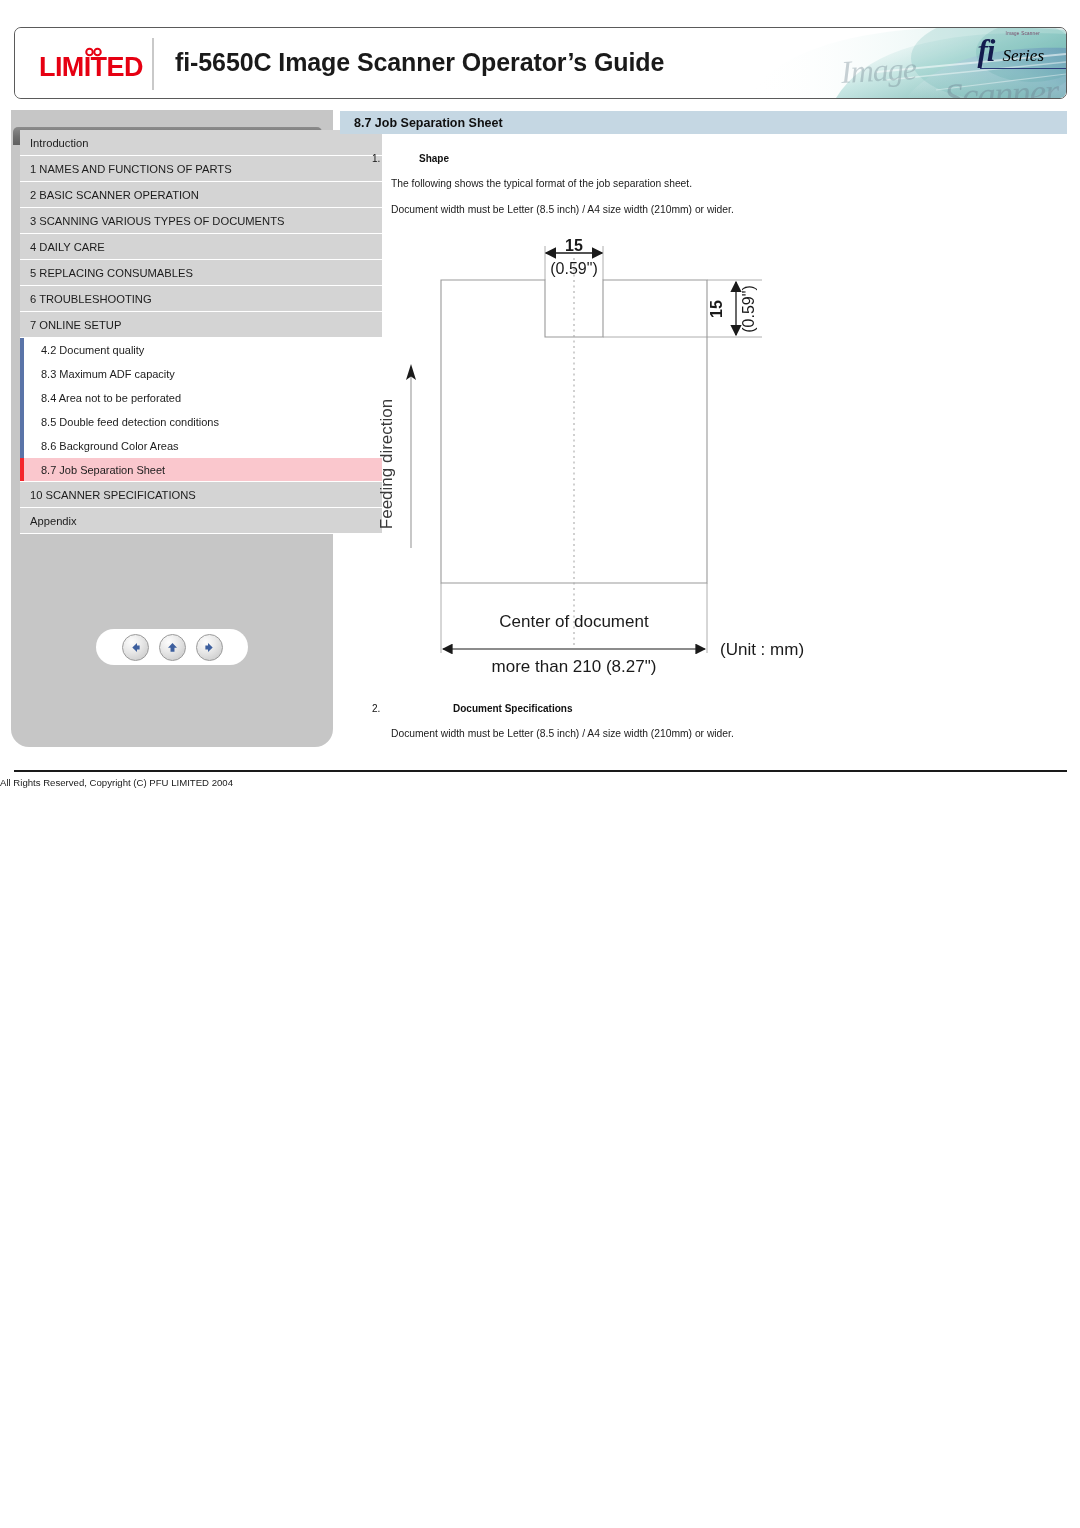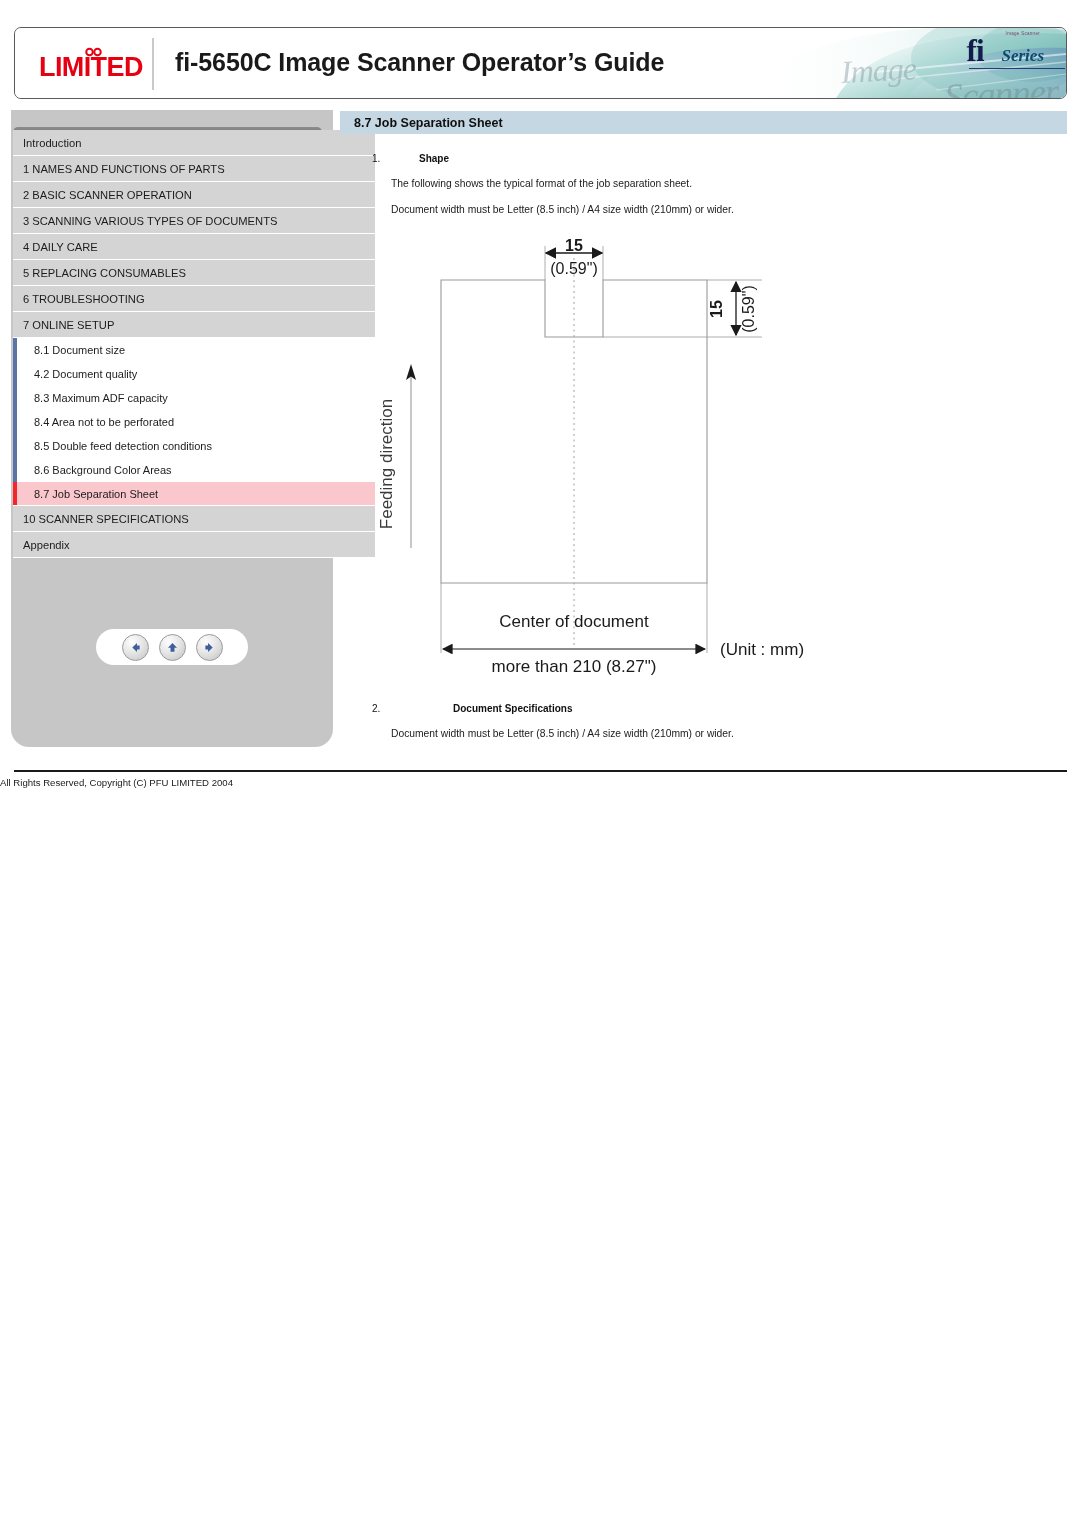--- a/index.html
+++ b/index.html
@@ -69,32 +69,33 @@
   }
   .fi-series-logo {
     position: absolute;
     right: 22px; top: 7px;
     text-align: left;
     z-index: 5;
     line-height: 1;
   }
   .fi-glyph {
     font-family: "Liberation Serif", serif;
+    font-style: italic;
     font-weight: bold;
     font-size: 31px;
     color: #141c4e;
     letter-spacing: -1px;
   }
   .fi-series-word {
     font-family: "Liberation Serif", serif;
     font-style: italic;
-    font-weight: bold;
+    font-weight: normal;
     font-size: 17px;
-    color: #0c4a6e;
-    margin-left: 18px;
+    color: #000000;
+    margin-left: 8px;
   }
   .fi-underline {
     position: absolute;
     left: 2px; bottom: -3px;
     width: 96px; height: 1.5px;
     background: #2a3a78;
   }
   .fi-tiny {
     position: absolute;
     right: 4px; top: -3px;
@@ -148,21 +149,21 @@
     font-size: 9.5px;
     font-weight: bold;
     letter-spacing: 0.7px;
     display: flex;
     align-items: center;
     justify-content: center;
     margin-top: 16px;
   }
   .nav-list {
     position: absolute;
-    left: 13px; top: 130px;
+    left: 20px; top: 130px;
     width: 362px;
   }
   .nav-item {
     position: relative;
     height: 26px;
     background: #d4d4d4;
     border-bottom: 1.5px solid #ffffff;
     display: flex;
     align-items: center;
     padding-left: 10px;
@@ -336,21 +337,20 @@
 
 <div class="nav-list">
   <div class="nav-item">Introduction</div>
   <div class="nav-item">1 NAMES AND FUNCTIONS OF PARTS</div>
   <div class="nav-item">2 BASIC SCANNER OPERATION</div>
   <div class="nav-item">3 SCANNING VARIOUS TYPES OF DOCUMENTS</div>
   <div class="nav-item">4 DAILY CARE</div>
   <div class="nav-item">5 REPLACING CONSUMABLES</div>
   <div class="nav-item">6 TROUBLESHOOTING</div>
   <div class="nav-item">7 ONLINE SETUP</div>
-  <div class="nav-item sub">8.1 Document size</div>
   <div class="nav-item sub">4.2 Document quality</div>
   <div class="nav-item sub">8.3 Maximum ADF capacity</div>
   <div class="nav-item sub">8.4 Area not to be perforated</div>
   <div class="nav-item sub">8.5 Double feed detection conditions</div>
   <div class="nav-item sub">8.6 Background Color Areas</div>
   <div class="nav-item sub selected last-sub">8.7 Job Separation Sheet</div>
   <div class="nav-item">10 SCANNER SPECIFICATIONS</div>
   <div class="nav-item">Appendix</div>
 </div>
 

